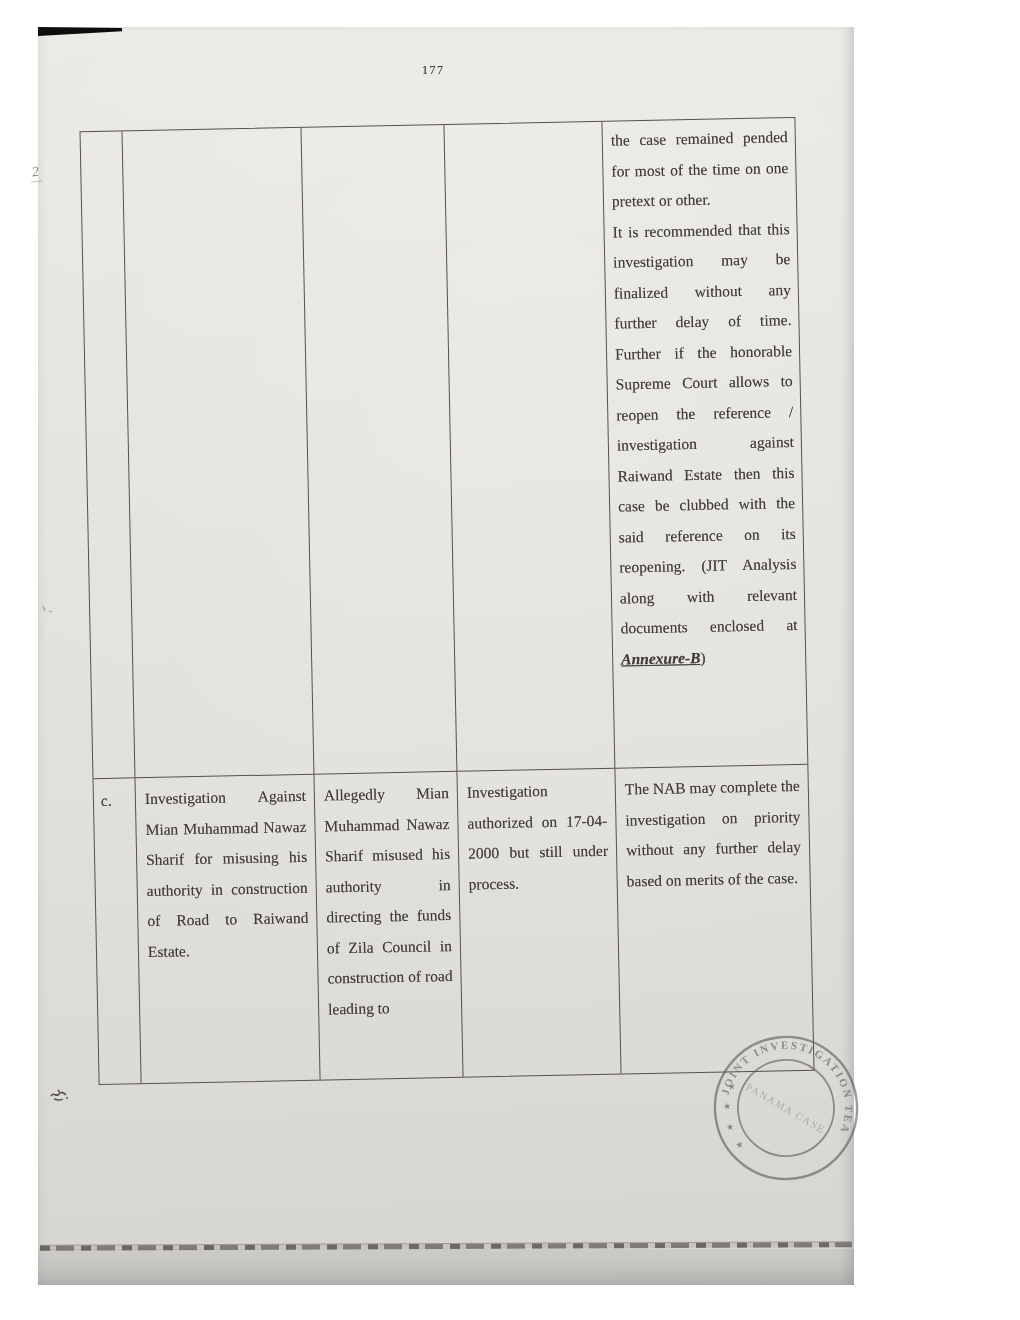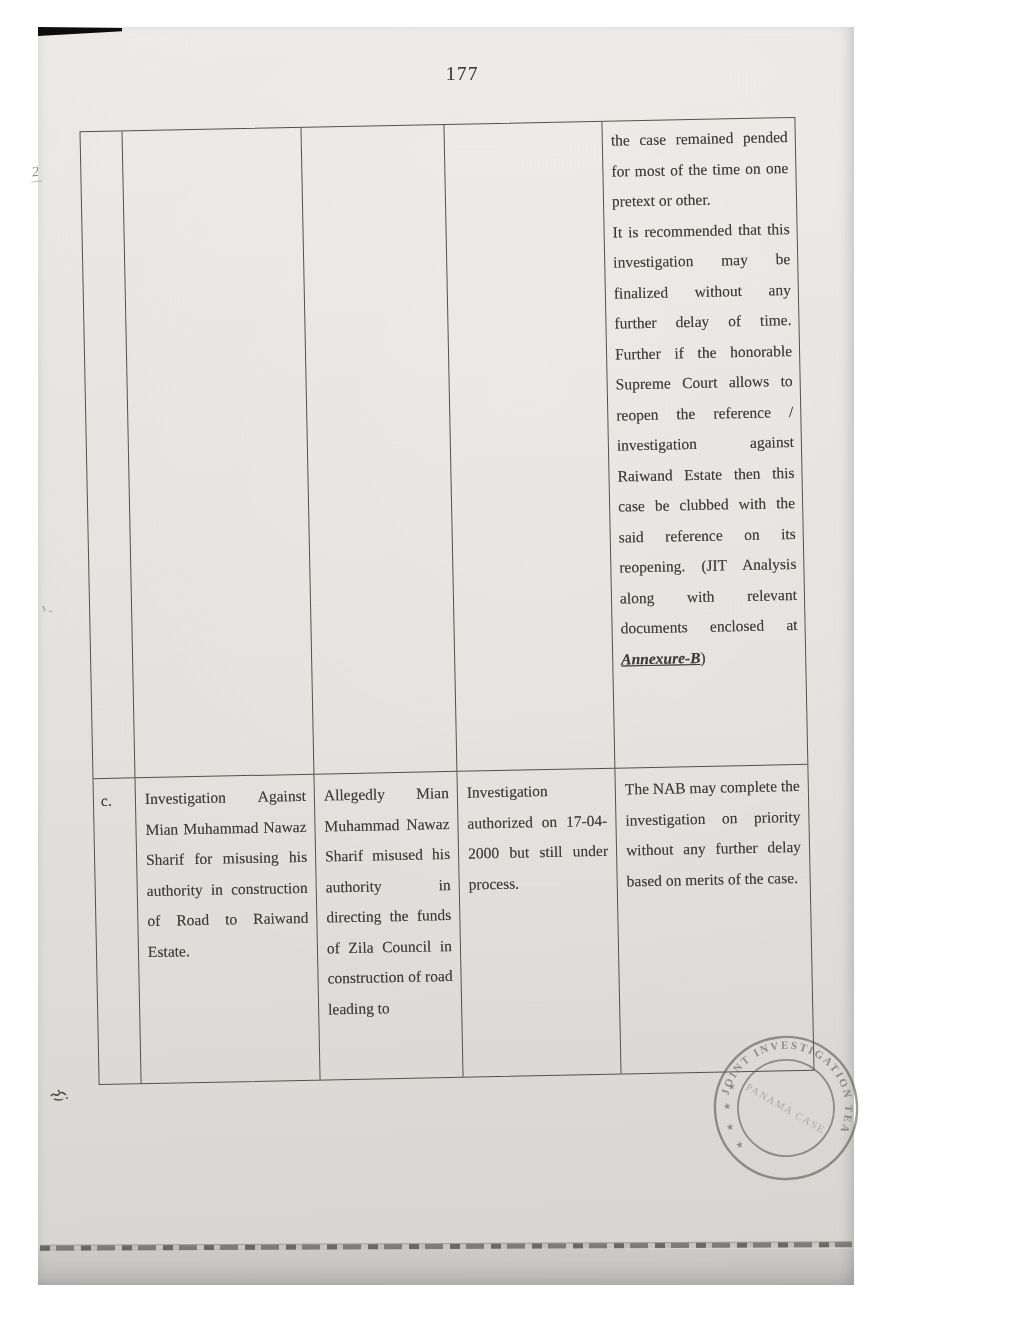--- a/index.html
+++ b/index.html
@@ -18,23 +18,22 @@
       inset 0 -16px 20px -8px rgba(0,0,0,.10),
       inset 6px 0 10px -6px rgba(0,0,0,.06);
   }
   .edge-wedge{
     position:absolute;left:38px;top:27px;width:84px;height:9px;background:#0e0d0c;
     clip-path:polygon(0 0,100% 12%,100% 48%,0 100%);
     filter:blur(.3px);z-index:2;
   }
   .pagenum{
     position:absolute;left:422px;top:63px;z-index:2;
-    font-size:19px;letter-spacing:1.5px;color:#3f3c37;
+    font-size:12px;letter-spacing:1.5px;color:#3f3c37;
     text-shadow:0 0 .6px rgba(63,60,55,.5);
-    margin-left:24px;
   }
   .mark2{
     position:absolute;left:30px;top:164px;z-index:2;color:#8b887e;
     font-size:14px;font-style:italic;transform:rotate(-8deg);
     border-bottom:1px solid rgba(139,136,126,.55);padding:0 2px 1px 2px;
   }
   .markmid{position:absolute;left:40px;top:602px;z-index:2;opacity:.55;}
   .squiggle{position:absolute;left:46px;top:1082px;z-index:2;opacity:.85;}
   
   .doc-table{

